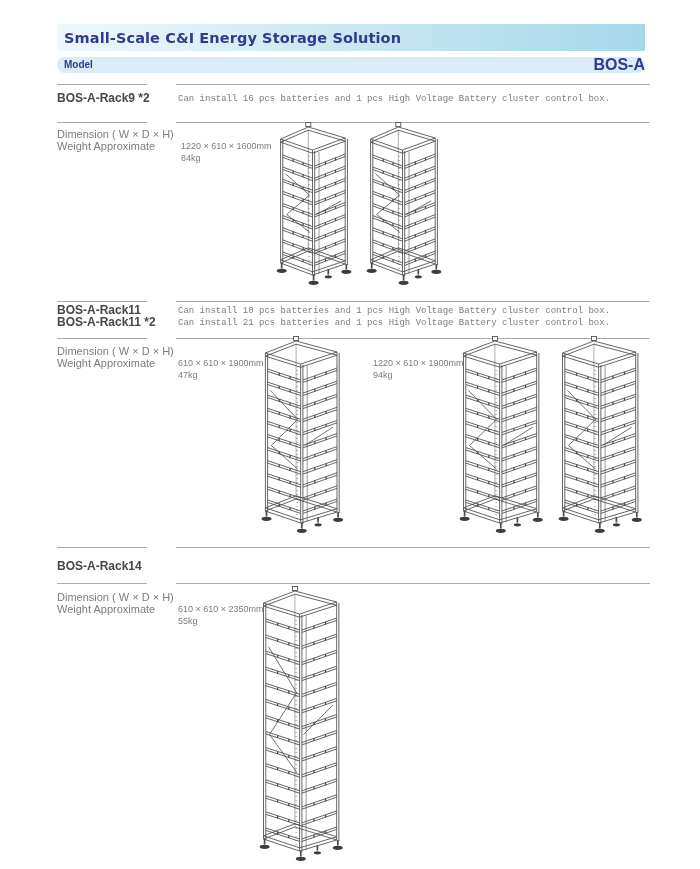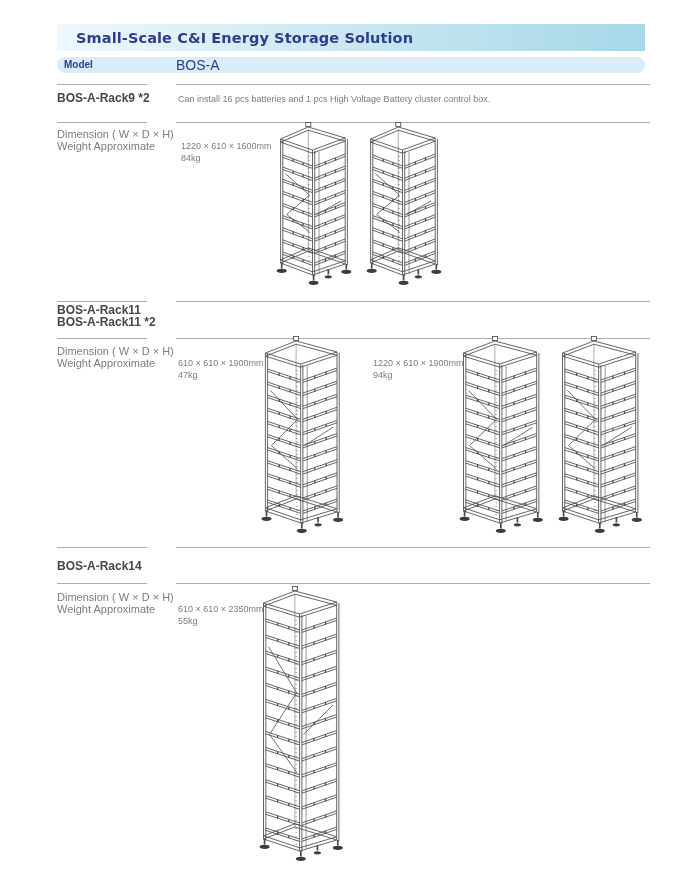--- a/index.html
+++ b/index.html
@@ -7,42 +7,42 @@
     position:relative;width:700px;height:869px;background:#ffffff;overflow:hidden;
     font-family:"Liberation Sans", sans-serif;color:#4a4a4a;
   }
   
   .title-bar{
     position:absolute;left:57px;top:24px;width:588px;height:27px;
     background:linear-gradient(90deg,#eef8fc 0%,#cde9f2 45%,#a6d8e9 100%);
     display:flex;align-items:center;
   }
   .title-bar h1{
-    margin:12px;padding:0 0 0 7px;font-size:14.5px;font-weight:bold;color:#2e3b8e;
+    margin:0;padding:0 0 0 7px;font-size:14.5px;font-weight:bold;color:#2e3b8e;
     letter-spacing:.1px;font-family:"DejaVu Sans","Liberation Sans",sans-serif;
   }
   
   .table-head{
     position:absolute;left:57px;top:57px;width:588px;height:16px;background:#d9ecf8;border-radius:8px;
   }
   .table-head .model-col{
     position:absolute;left:7px;top:0;line-height:16px;font-size:10px;font-weight:bold;color:#2e3b8e;
   }
   .table-head .product-col{
-    position:absolute;left:119px;top:0;width:469px;text-align:left;line-height:16px;
-    font-size:14px;font-weight:normal;color:#2e3b8e;
+    position:absolute;left:119px;top:0;width:469px;text-align:right;line-height:16px;
+    font-size:16px;font-weight:bold;color:#2e3b8e;
   }
   
   .rule{position:absolute;height:1px;background:#a8adb0;}
   .rule.l{left:57px;width:90px;}
   .rule.r{left:176px;width:474px;}
   .y84{top:84px}.y122{top:122px}.y301{top:301px}.y338{top:338px}.y547{top:547px}.y583{top:583px}
   
   .model-cell{position:absolute;left:57px;font-size:12px;font-weight:bold;color:#474747;line-height:11.5px;white-space:nowrap;}
-  .desc-cell{position:absolute;left:178px;font-size:9px;color:#7c7c7c;line-height:11.5px;white-space:nowrap;}
+  .desc-cell{position:absolute;left:178px;font-size:9px;color:#7c7c7c;line-height:11.5px;white-space:nowrap;font-family:Liberation Mono, monospace;}
   .dim-label{position:absolute;left:57px;font-size:11px;color:#7c7c7c;line-height:11.5px;white-space:nowrap;}
   .dim-value{position:absolute;font-size:9px;color:#7c7c7c;line-height:11.5px;white-space:nowrap;margin-top:12px;}
   .mc1{top:93px}.dc1{top:94px}.dl1{top:129px}.dv1{left:181px;top:129px}
   .mc2{top:305px}.dc2{top:306px}.dl2{top:346px}.dv2a{left:178px;top:346px}.dv2b{left:373px;top:346px}
   .mc3{top:561px}.dc3{top:562px}.dl3{top:592px}.dv3{left:178px;top:592px}
   
   .racks{position:absolute;font-size:0;line-height:0;}
   .rk-s1{left:273px;top:122px;}
   .rk-s2a{left:257px;top:336px;}
   .rk-s2b{left:455px;top:336px;}
@@ -124,20 +124,24 @@
         <line x1="55.3" y1="147.0" x2="55.3" y2="152.5" stroke="#4a4a4a" stroke-width="1.7"></line>
         <ellipse cx="55.3" cy="154.8" rx="3.6" ry="1.6" fill="#3d3d3d" stroke="none"></ellipse>
       </svg></div>
 
   <div class="rule l y301"></div>
   <div class="rule r y301"></div>
   <div class="model-cell mc2">
     <div>BOS-A-Rack11</div>
     <div>BOS-A-Rack11 *2</div>
   </div>
+  <div class="desc-cell dc2">
+    <div>Can install 10 pcs batteries and 1 pcs High Voltage Battery cluster control box.</div>
+    <div>Can install 21 pcs batteries and 1 pcs High Voltage Battery cluster control box.</div>
+  </div>
   <div class="rule l y338"></div>
   <div class="rule r y338"></div>
   <div class="dim-label dl2">
     <div>Dimension ( W × D × H)</div>
     <div>Weight Approximate</div>
   </div>
   <div class="dim-value dv2a">
     <div>610 × 610 × 1900mm</div>
     <div>47kg</div>
   </div>

